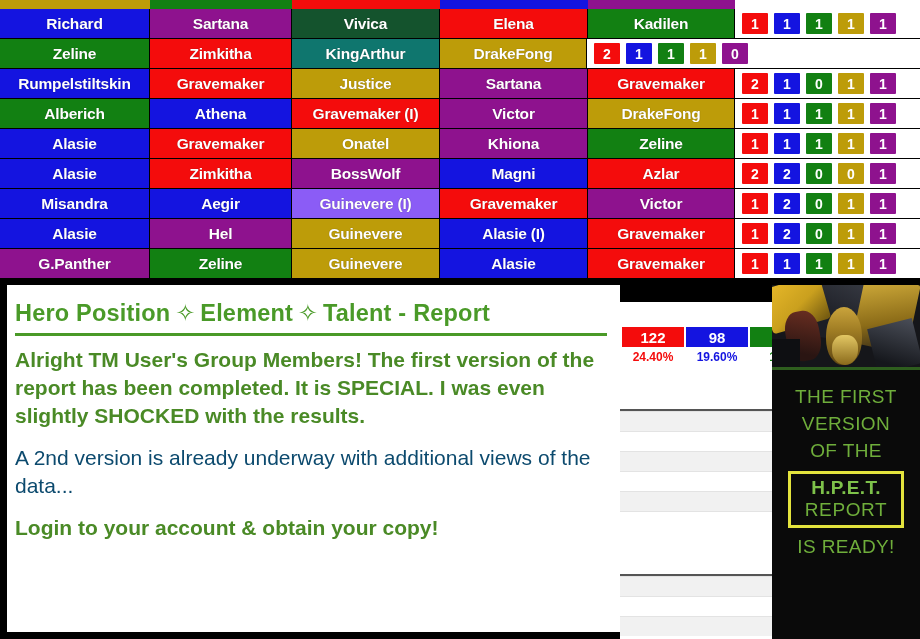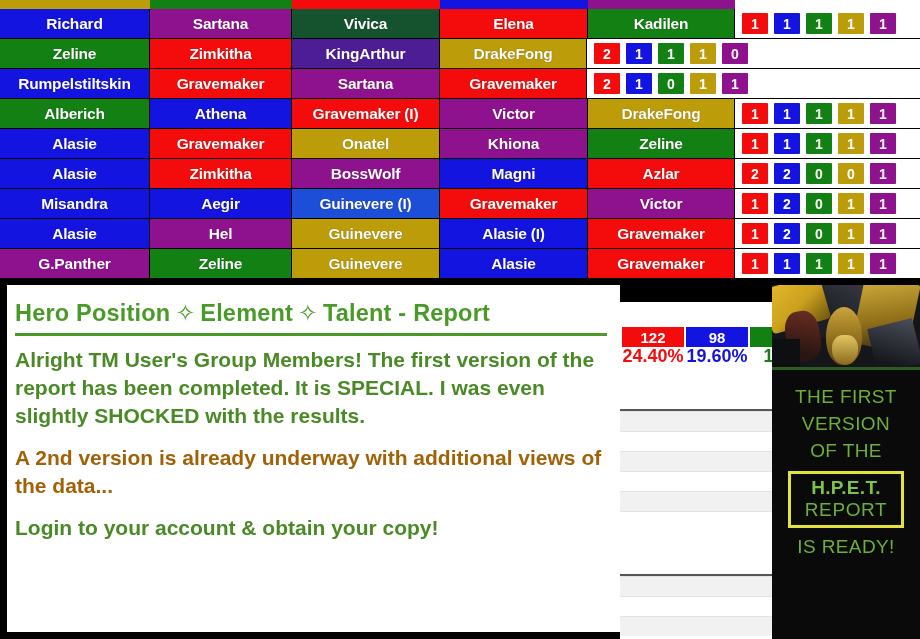--- a/index.html
+++ b/index.html
@@ -84,21 +84,21 @@
   .rep-title .sep { color: #4a9a28; font-weight: 400; padding: 0 5px; }
   .rule {
     height: 3px; background: #4a9a28; margin: 0 0 10px 0; width: 592px;
   }
   .rep-p {
     font-size: 21px; line-height: 1.33;
     color: #4a8a26;
     margin-bottom: 14px;
   }
   .rep-p.bold { font-weight: 700; }
-  .rep-p.light { font-weight: 700; color: #a16207; }
+  .rep-p.light { font-weight: 400; color: #0c4a6e; }
 
   
   #stats-panel {
     position: absolute; left: 620px; top: 302px;
     width: 300px; height: 354px;
     background: #fff;
     overflow: hidden;
   }
   .stat-block { padding: 0; }
   .stat-head {
@@ -109,21 +109,21 @@
   }
   .elem-row { display: flex; gap: 2px; padding-left: 2px; }
   .elem-num {
     width: 62px; height: 20px; color: #fff;
     font-size: 15px; font-weight: 700;
     display: flex; align-items: center; justify-content: center;
   }
   .elem-pct-row { display: flex; gap: 2px; padding-left: 2px; }
   .elem-pct {
     width: 62px; height: 19px;
-    font-size: 18px; font-weight: 700;
+    font-size: 12px; font-weight: 700;
     display: flex; align-items: center; justify-content: center;
     white-space: nowrap;
   }
   .dist-table { width: 300px; border-collapse: collapse; }
   .dist-table td {
     font-size: 15px; color: #111; text-align: right;
     padding: 1px 8px 1px 0; height: 18px;
     border-top: 1px solid #e3e3e3;
     white-space: nowrap;
   }
@@ -208,33 +208,34 @@
             <div class="num-box" style="background: rgb(244, 12, 12);">1</div>
             <div class="num-box" style="background: rgb(20, 20, 224);">1</div>
             <div class="num-box" style="background: rgb(18, 128, 18);">1</div>
             <div class="num-box" style="background: rgb(189, 156, 9);">1</div>
             <div class="num-box" style="background: rgb(142, 18, 142);">1</div>
           </div>
         </div>
         <div class="trow">
           <div class="hero-cell c0" style="background: rgb(18, 128, 18);">Zeline</div>
           <div class="hero-cell c1" style="background: rgb(244, 12, 12);">Zimkitha</div>
-          <div class="hero-cell c2" style="background: #4c1d95;">KingArthur</div>
+          <div class="hero-cell c2" style="background: #0f766e;">KingArthur</div>
           <div class="hero-cell c4" style="background: rgb(189, 156, 9);">DrakeFong</div>
           <div class="num-group">
             <div class="num-box" style="background: rgb(244, 12, 12);">2</div>
             <div class="num-box" style="background: rgb(20, 20, 224);">1</div>
             <div class="num-box" style="background: rgb(18, 128, 18);">1</div>
             <div class="num-box" style="background: rgb(189, 156, 9);">1</div>
             <div class="num-box" style="background: rgb(142, 18, 142);">0</div>
           </div>
         </div>
         <div class="trow">
           <div class="hero-cell c0" style="background: rgb(20, 20, 224);">Rumpelstiltskin</div>
           <div class="hero-cell c1" style="background: rgb(244, 12, 12);">Gravemaker</div>
+          <div class="hero-cell c2" style="background: rgb(189, 156, 9);">Justice</div>
           <div class="hero-cell c3" style="background: rgb(142, 18, 142);">Sartana</div>
           <div class="hero-cell c4" style="background: rgb(244, 12, 12);">Gravemaker</div>
           <div class="num-group">
             <div class="num-box" style="background: rgb(244, 12, 12);">2</div>
             <div class="num-box" style="background: rgb(20, 20, 224);">1</div>
             <div class="num-box" style="background: rgb(18, 128, 18);">0</div>
             <div class="num-box" style="background: rgb(189, 156, 9);">1</div>
             <div class="num-box" style="background: rgb(142, 18, 142);">1</div>
           </div>
         </div>
@@ -276,21 +277,21 @@
             <div class="num-box" style="background: rgb(244, 12, 12);">2</div>
             <div class="num-box" style="background: rgb(20, 20, 224);">2</div>
             <div class="num-box" style="background: rgb(18, 128, 18);">0</div>
             <div class="num-box" style="background: rgb(189, 156, 9);">0</div>
             <div class="num-box" style="background: rgb(142, 18, 142);">1</div>
           </div>
         </div>
         <div class="trow">
           <div class="hero-cell c0" style="background: rgb(20, 20, 224);">Misandra</div>
           <div class="hero-cell c1" style="background: rgb(20, 20, 224);">Aegir</div>
-          <div class="hero-cell c2" style="background: #1d4ed8;">Guinevere (I)</div>
+          <div class="hero-cell c2" style="background: #8b5cf6;">Guinevere (I)</div>
           <div class="hero-cell c3" style="background: rgb(244, 12, 12);">Gravemaker</div>
           <div class="hero-cell c4" style="background: rgb(142, 18, 142);">Victor</div>
           <div class="num-group">
             <div class="num-box" style="background: rgb(244, 12, 12);">1</div>
             <div class="num-box" style="background: rgb(20, 20, 224);">2</div>
             <div class="num-box" style="background: rgb(18, 128, 18);">0</div>
             <div class="num-box" style="background: rgb(189, 156, 9);">1</div>
             <div class="num-box" style="background: rgb(142, 18, 142);">1</div>
           </div>
         </div>

